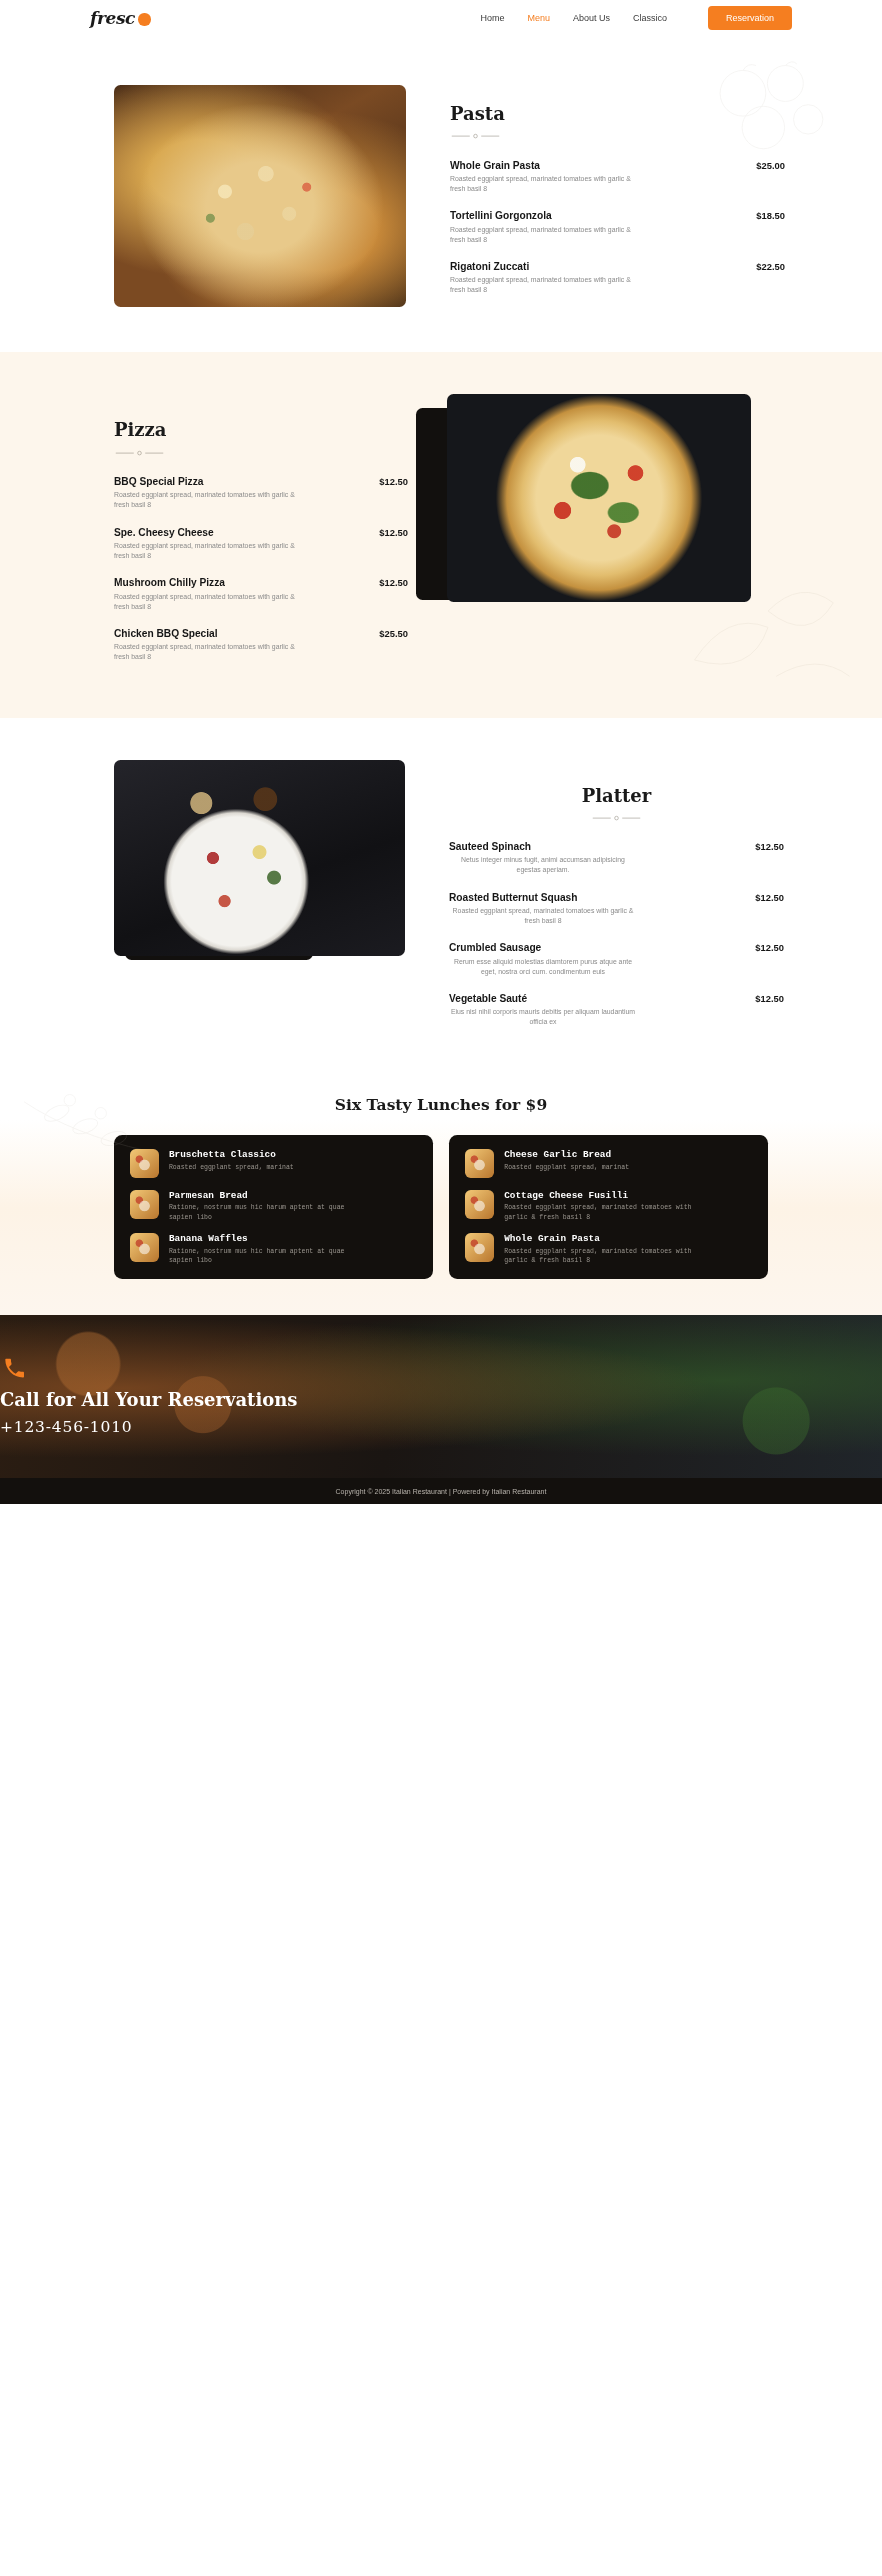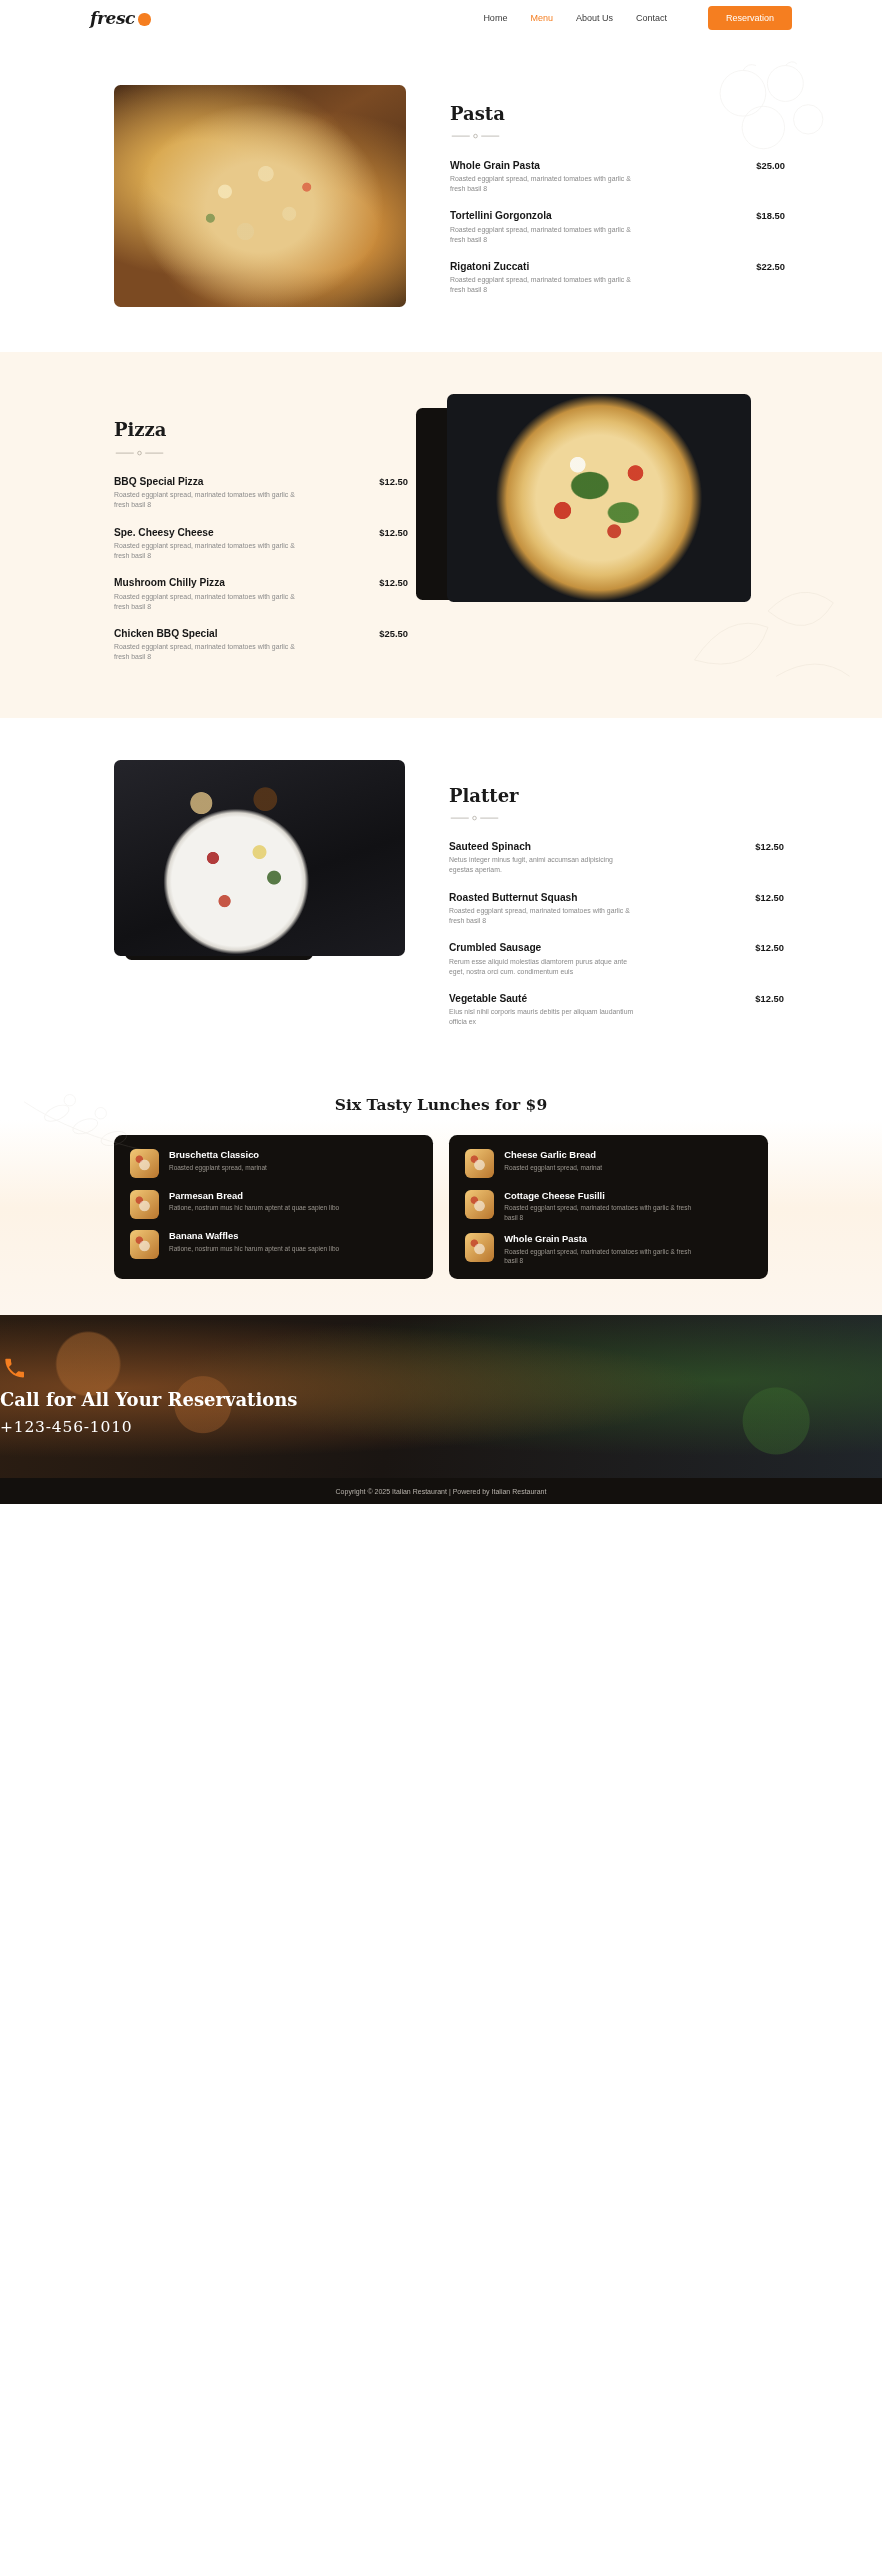--- a/index.html
+++ b/index.html
@@ -81,21 +81,21 @@
   .flourish {
     width: 147px; height: 11.4px; margin-top: 4.9px;
     position: relative;
   }
   .flourish svg { display: block; }
 
   
   .section { position: relative; }
   .sec-pasta { background: #fff; padding: 33px 0 41px; }
   .sec-pizza { background: #fdf6ec; padding: 33px 0 39px; }
-  .sec-platter { background: #fff; padding: 33px 0 33px; }
+  .sec-platter { background: #fff; padding: 33px 0 33px; text-align: center; }
 
   .row { display: flex; width: 882px; }
 
   .photo {
     border-radius: 6.5px;
     overflow: hidden;
     position: relative;
   }
   .photo-back {
     position: absolute;
@@ -201,21 +201,21 @@
     font-family: "DejaVu Serif", serif;
     font-size: 15.5px;
     font-weight: bold;
     margin-bottom: 21px;
   }
   .cards { display: flex; justify-content: center; gap: 16.3px; }
   .card {
     width: 319px; background: #13100d; border-radius: 8.2px;
     padding: 14.7px 16.3px 13px;
   }
-  .lunch-item { display: flex; gap: 9.8px; margin-bottom: 11.4px; }
+  .lunch-item { display: flex; gap: 9.8px; margin-bottom: 11.4px; font-family: Liberation Mono, monospace; }
   .lunch-item:last-child { margin-bottom: 0; }
   .thumb {
     width: 29px; height: 29px; border-radius: 5.7px; flex: 0 0 29px;
     background: linear-gradient(135deg, #f3c977, #b8762e);
     position: relative; overflow: hidden;
   }
   .thumb::after{
     content:""; position:absolute; inset:0;
     background: radial-gradient(circle at 50% 55%, rgba(255,255,255,.55) 0 4.9px, transparent 5.7px),
                 radial-gradient(circle at 32% 35%, rgba(190,50,35,.7) 0 3.3px, transparent 4.1px);
@@ -270,21 +270,21 @@
 
   <div class="nav">
     <div class="logo">
       <span>fresc</span>
       <span class="logo-dot"></span>
     </div>
     <div class="nav-links">
       <a href="#">Home</a>
       <a href="#" class="active">Menu</a>
       <a href="#">About Us</a>
-      <a href="#">Contact</a>
+      <a href="#">Classico</a>
       <button class="btn-reserve">Reservation</button>
     </div>
   </div>
 
 
   <div class="section sec-pasta">
     <svg class="sketch" style="right:33px; top:8.2px;" width="155" height="123" viewBox="0 0 190 150">
       <circle cx="60" cy="60" r="28" fill="none" stroke="#b9b2a6" stroke-width="1.2"></circle>
       <circle cx="112" cy="48" r="22" fill="none" stroke="#b9b2a6" stroke-width="1.2"></circle>
       <circle cx="85" cy="102" r="26" fill="none" stroke="#b9b2a6" stroke-width="1.2"></circle>

